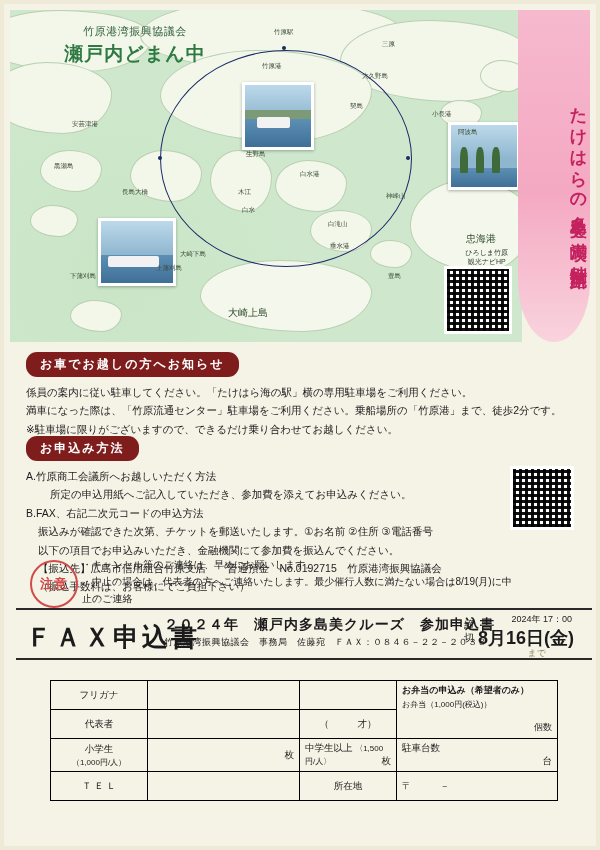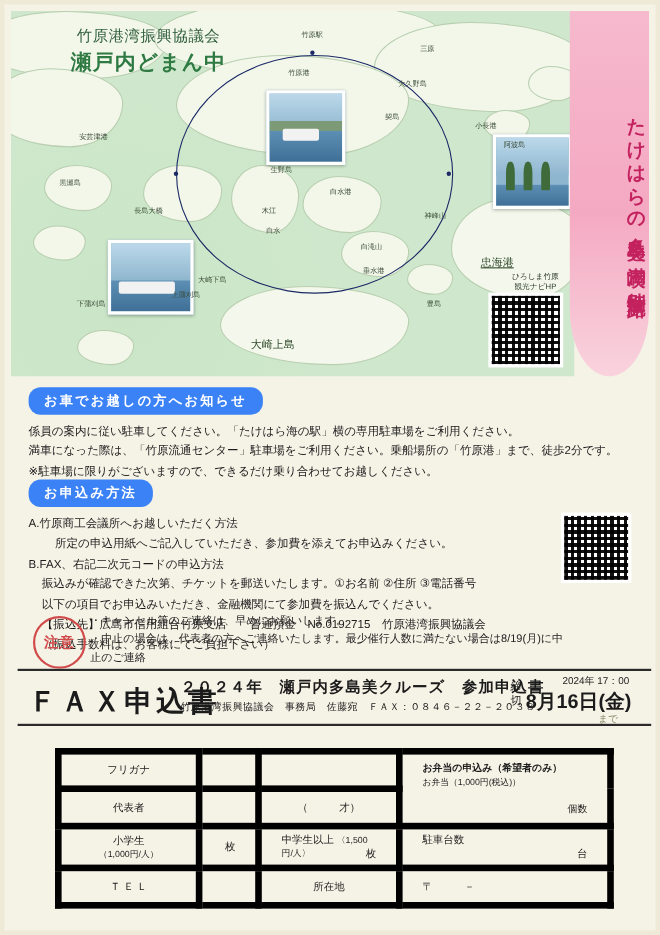--- a/index.html
+++ b/index.html
@@ -29,21 +29,21 @@
       radial-gradient(circle at 20% 80%, #c9e5c6 0%, #cfe8cd 40%),
       linear-gradient(180deg,#d3ead0 0%, #cbe6c8 100%);
   }
   .isl{position:absolute;background:#f2f7ea;border:1px solid #b9cfb0;border-radius:46% 54% 40% 60%/50% 44% 56% 50%;}
   .isl.big{background:#f4f8ec;}
   .route{position:absolute;border:1.4px solid #1b2a66;border-radius:50%;}
   .title-badge{
     position:absolute;left:30px;top:14px;width:190px;height:62px;
     text-align:center;
   }
-  .title-badge .org{font-size:14px;color:#2f5d3a;letter-spacing:.5px;}
+  .title-badge .org{font-size:11px;color:#2f5d3a;letter-spacing:.5px;}
   .title-badge .t1{font-size:19px;font-weight:bold;color:#2f7a43;margin-top:2px;letter-spacing:1px;}
   .title-badge .t2{font-size:22px;font-weight:bold;color:#d6457a;margin-top:1px;letter-spacing:1px;}
   .photo{
     position:absolute;border:3px solid #fff;box-shadow:0 1px 3px rgba(0,0,0,.3);
     background:#8fb6cf;overflow:hidden;
   }
   .photo .sky{position:absolute;left:0;right:0;top:0;height:55%;background:linear-gradient(180deg,#bcd9ea,#8fb6cf);}
   .photo .water{position:absolute;left:0;right:0;bottom:0;height:45%;background:linear-gradient(180deg,#5d8fb4,#3f6f96);}
   .photo .boat{position:absolute;left:18%;bottom:30%;width:50%;height:18%;background:#f2f2f2;border-radius:2px;}
   .photo .land{position:absolute;left:0;right:0;top:40%;height:18%;background:#7d9a76;}
@@ -70,21 +70,21 @@
     position:absolute;left:0;right:0;top:14px;bottom:10px;
     writing-mode:vertical-rl;text-orientation:upright;
     font-size:17px;font-weight:bold;color:#c3225e;
     letter-spacing:2px;line-height:1.45;
     display:flex;justify-content:center;
   }
 
   
   .sec{position:absolute;left:22px;width:556px;}
   .sec-title{
-    display:inline-block;background:#3b82f6;color:#fff;font-size:12px;font-weight:bold;
+    display:inline-block;background:#7f1d1d;color:#fff;font-size:12px;font-weight:bold;
     padding:4px 14px;border-radius:11px;letter-spacing:2px;
   }
   .sec-body{font-size:10.5px;line-height:1.75;margin-top:6px;color:#1b1b1b;}
   .sec-body .ind{padding-left:12px;display:block;}
   .sec-body .ind2{padding-left:24px;display:block;}
   .bold{font-weight:bold;}
 
   .attn{
     position:absolute;left:26px;top:556px;width:44px;height:44px;border-radius:50%;
     border:2px solid #d24b4b;color:#d24b4b;font-size:13px;font-weight:bold;
@@ -97,30 +97,30 @@
     position:absolute;left:12px;top:604px;width:576px;height:48px;
     border-top:2px solid #2a2a2a;border-bottom:2px solid #2a2a2a;
     background:#f5f2e6;
   }
   .fax .f1{position:absolute;left:10px;top:10px;font-size:26px;font-weight:bold;letter-spacing:3px;}
   .fax .f2{position:absolute;left:148px;top:6px;font-size:14px;font-weight:bold;letter-spacing:1px;}
   .fax .f3{position:absolute;left:148px;top:26px;font-size:9px;letter-spacing:.5px;}
   .fax .f4{position:absolute;right:118px;top:8px;font-size:10px;line-height:1.3;text-align:center;}
   .fax .f5{position:absolute;right:20px;top:4px;font-size:9px;text-align:right;line-height:1.2;}
   .fax .f6{position:absolute;right:18px;top:16px;font-size:18px;font-weight:bold;}
-  .fax .star{position:absolute;right:30px;bottom:-2px;font-size:9px;color:#8a8a6a;}
+  .fax .star{position:absolute;right:46px;bottom:-2px;font-size:9px;color:#8a8a6a;}
 
   .note{position:absolute;left:16px;top:660px;font-size:10.5px;}
 
   
   table.form{
     position:absolute;left:46px;top:676px;width:508px;
     border-collapse:collapse;font-size:9.5px;
   }
-  table.form td{border:6px solid #000000;padding:3px 18px;height:22px;vertical-align:middle;margin-top:28px;}
+  table.form td{border:1px solid #000000;padding:3px 5px;height:22px;vertical-align:middle;margin-top:28px;}
   .c-lbl{text-align:center;width:86px;}
   .bento{font-size:9px;line-height:1.5;}
   .small{font-size:8px;}
   .ctr{text-align:center;}
   .rt{text-align:right;}
   .tall{height:30px;}
 </style>
 </head>
 <body>
 
@@ -170,21 +170,21 @@
         <div class="t" style="left:38%"></div>
         <div class="t" style="left:62%"></div>
     </div>
 
     <div class="title-badge">
       <div class="org">竹原港湾振興協議会</div>
       <div class="t1">瀬戸内どまん中</div>
     </div>
 
     <div class="map-name lg" style="left:218px;top:296px;">大崎上島</div>
-    <div class="map-name lg" style="left:427px;top:222px;text-decoration:underline;">忠海港</div>
+    <div class="map-name lg" style="left:456px;top:222px;">忠海港</div>
     <div class="map-name" style="left:112px;top:178px;">長島大橋</div>
     <div class="map-name" style="left:252px;top:52px;">竹原港</div>
     <div class="map-name" style="left:352px;top:62px;">大久野島</div>
     <div class="map-name" style="left:448px;top:118px;">阿波島</div>
     <div class="map-name" style="left:340px;top:92px;">契島</div>
     <div class="map-name" style="left:236px;top:140px;">生野島</div>
     <div class="map-name" style="left:290px;top:160px;">白水港</div>
     <div class="map-name" style="left:372px;top:30px;">三原</div>
     <div class="map-name" style="left:62px;top:110px;">安芸津港</div>
     <div class="map-name" style="left:44px;top:152px;">黒瀬島</div>

